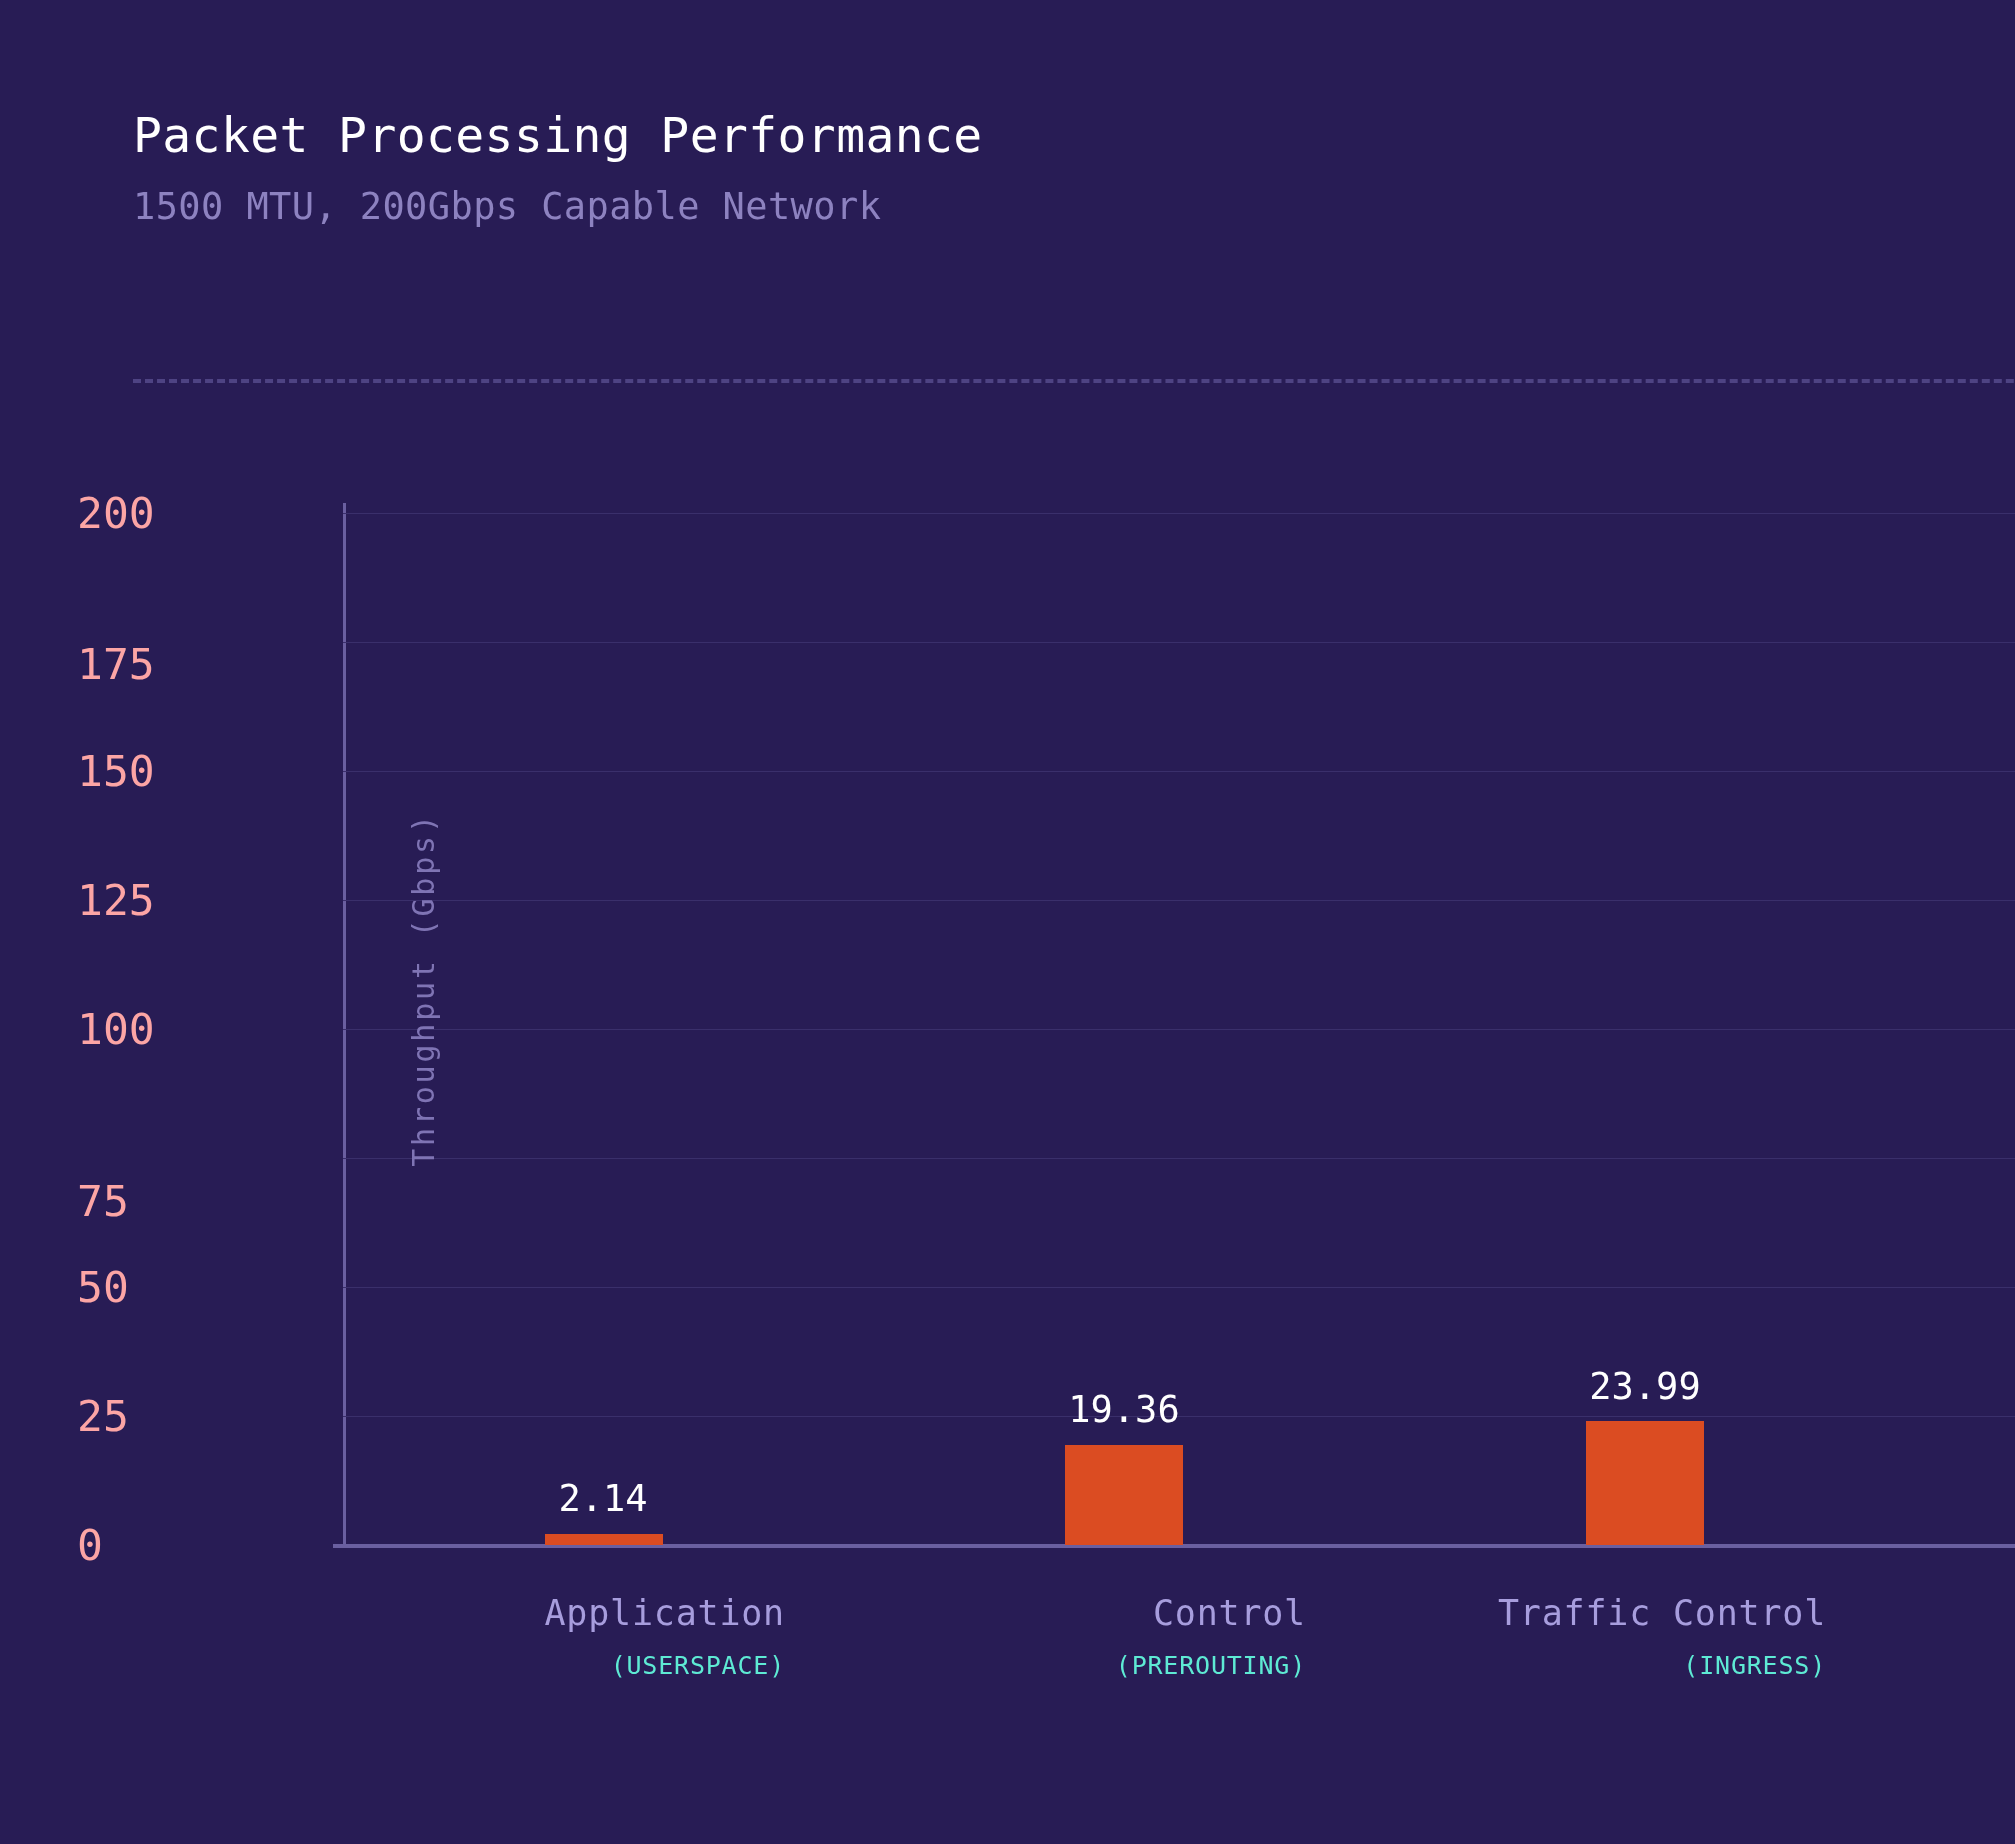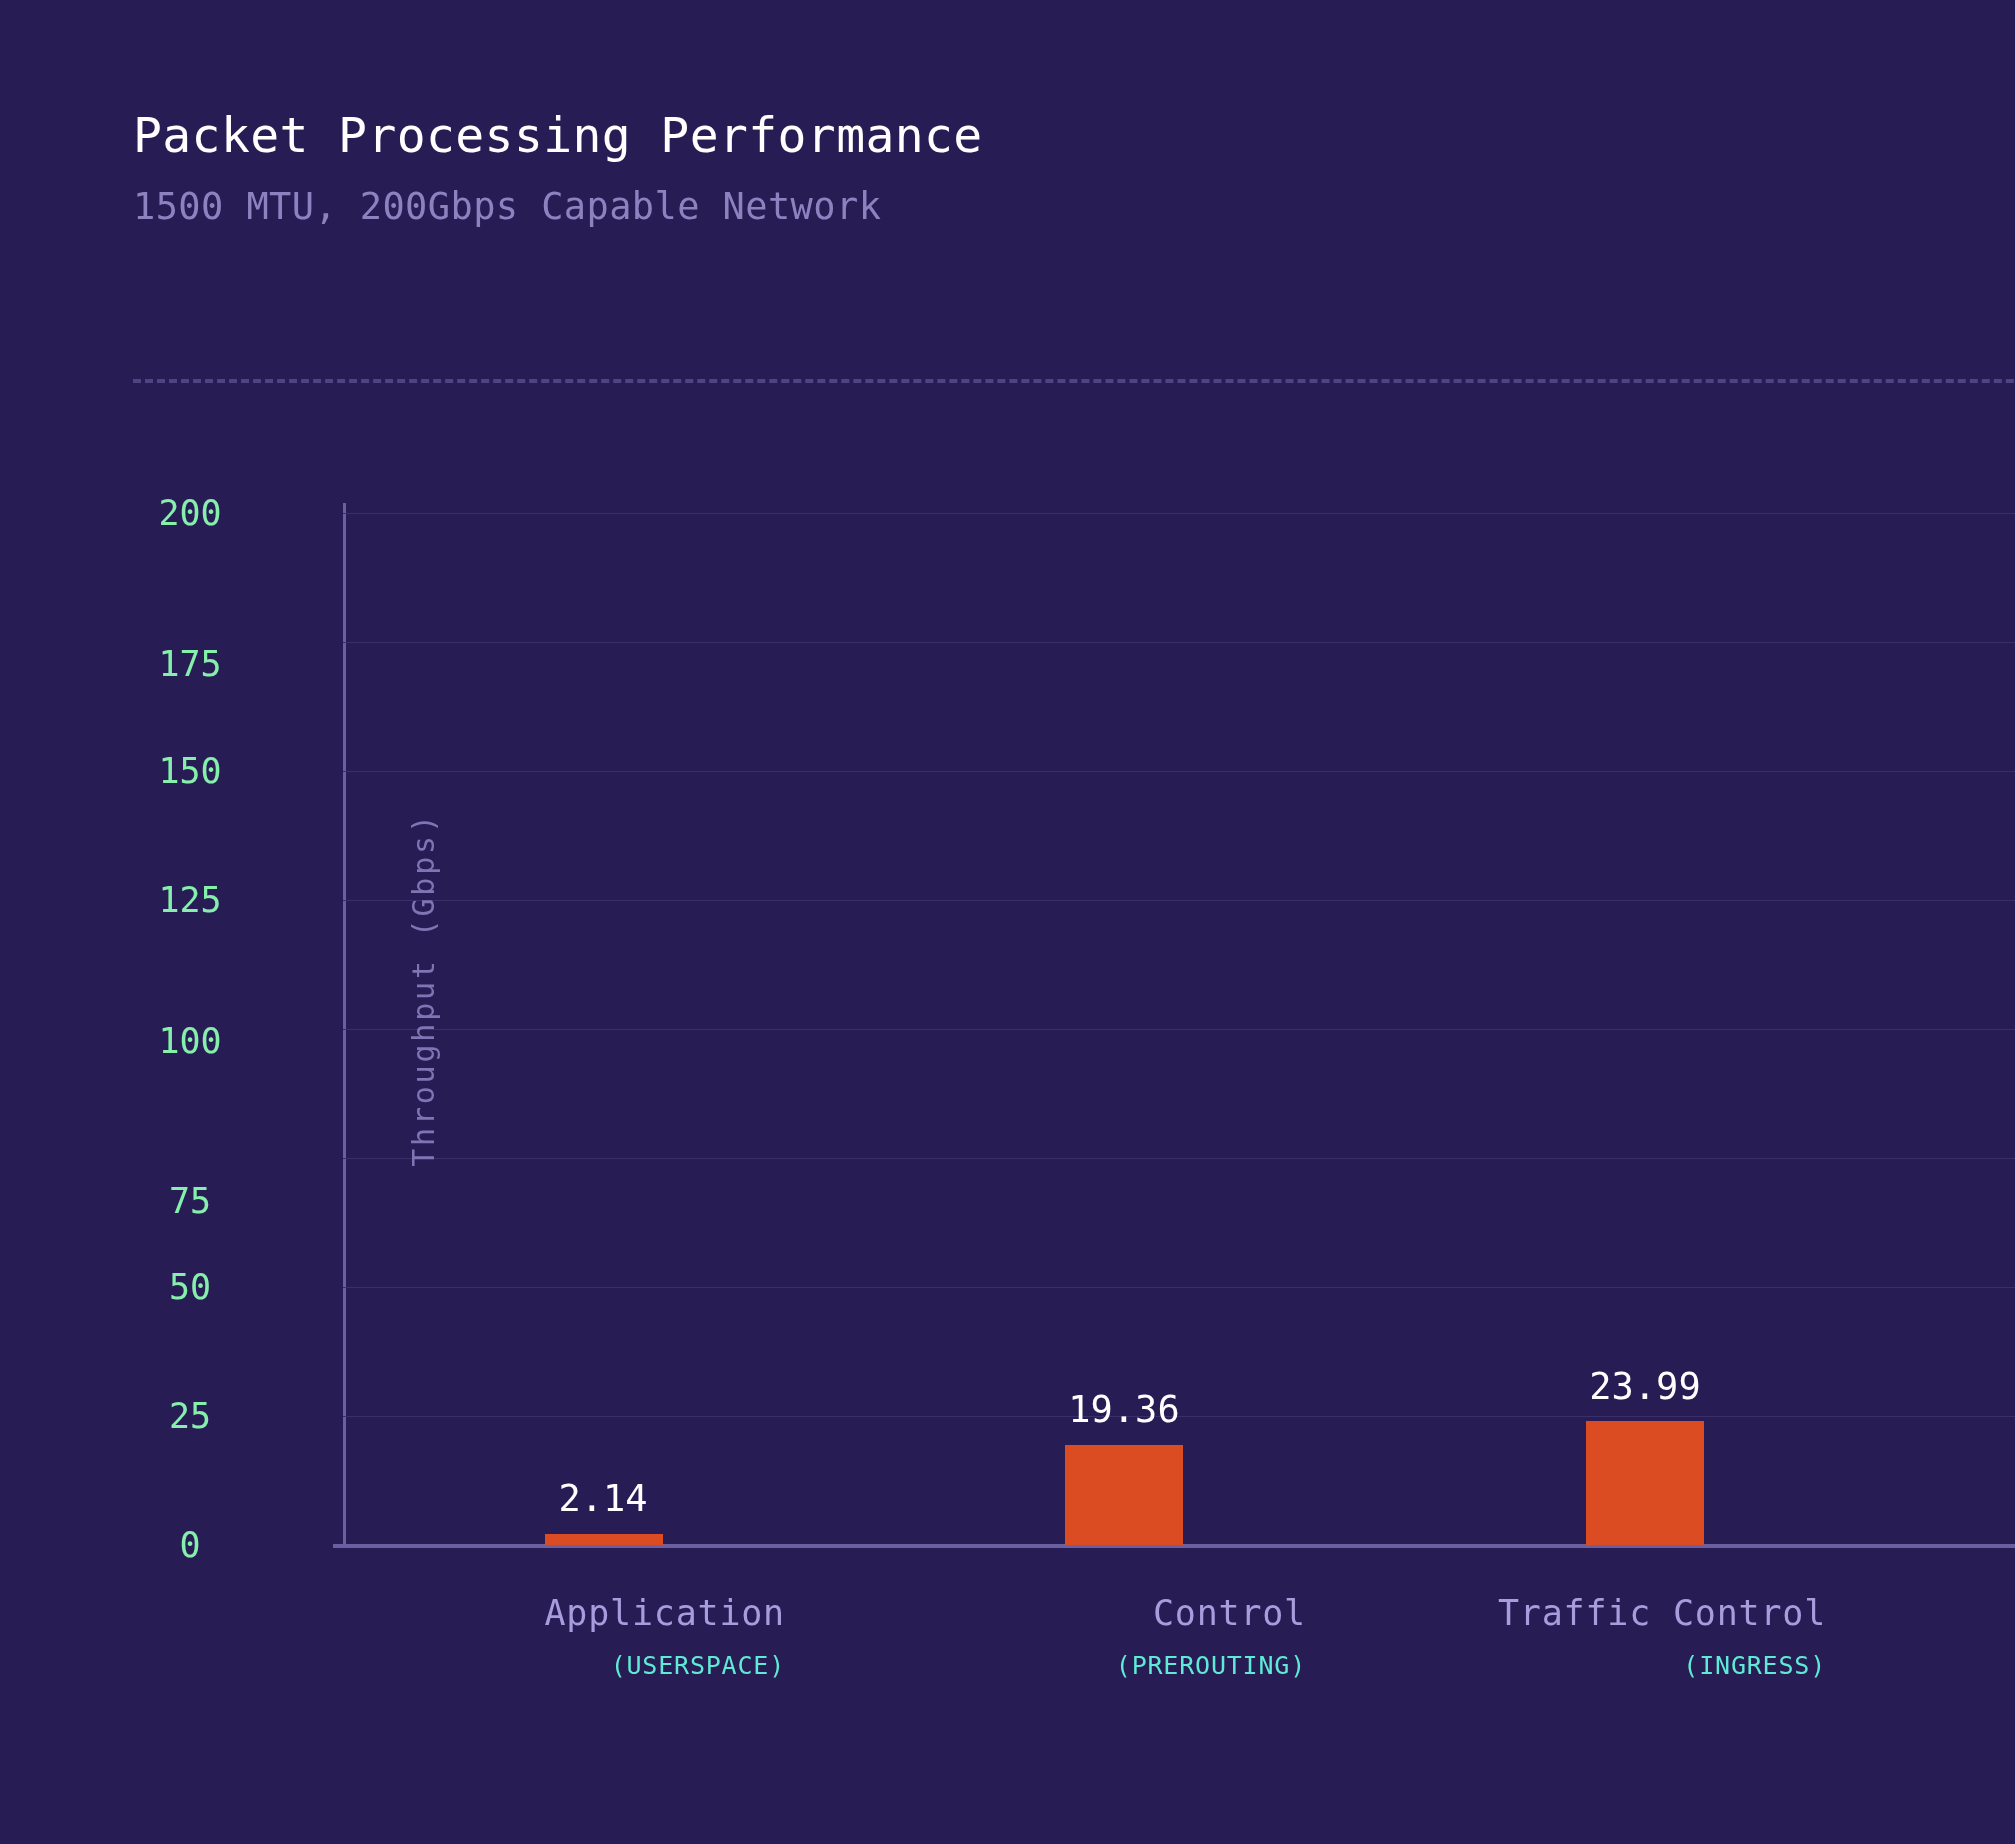--- a/index.html
+++ b/index.html
@@ -82,23 +82,23 @@
     position: absolute;
     left: 333px;
     top: 1544px;
     width: 2102px;
     height: 3.6px;
     background: #6a5fa0;
   }
   .ytick {
     position: absolute;
     width: 226px;
-    text-align: center;
-    color: #86efac;
-    font-size: 35px;
+    text-align: left;
+    color: #fca5a5;
+    font-size: 43px;
     transform: translateY(-50%);
     white-space: pre;
   }
   #y-axis-title {
     position: absolute;
     left: -97px;
     top: 459px;
     color: #7f74b4;
     font-size: 30px;
     letter-spacing: 2.8px;
@@ -165,21 +165,21 @@
           <div class="gridline" style="top: 387px;"></div>
           <div class="gridline" style="top: 258px;"></div>
           <div class="gridline" style="top: 129px;"></div>
           <div class="gridline" style="top: 0px;"></div>
         </div>
       <div id="yticks">
           <div class="ytick" style="top: 1032px; left: -266px;">0</div>
           <div class="ytick" style="top: 903px; left: -266px;">25</div>
           <div class="ytick" style="top: 774px; left: -266px;">50</div>
           <div class="ytick" style="top: 645px; left: -266px; margin-top: 43px;">75</div>
-          <div class="ytick" style="top: 516px; left: -266px; margin-top: 12px;">100</div>
+          <div class="ytick" style="top: 516px; left: -266px;">100</div>
           <div class="ytick" style="top: 387px; left: -266px;">125</div>
           <div class="ytick" style="top: 258px; left: -266px;">150</div>
           <div class="ytick" style="top: 129px; left: -266px; margin-top: 22px;">175</div>
           <div class="ytick" style="top: 0px; left: -266px;">200</div>
         </div>
       <div id="y-axis-title">Throughput (Gbps)</div>
       <div id="bars">
           <div class="bar" style="left: 202px; height: 11px; background: rgb(219, 76, 34);"></div>
           <div class="bar" style="left: 722px; height: 100px; background: rgb(219, 76, 34);"></div>
           <div class="bar" style="left: 1243px; height: 124px; background: rgb(219, 76, 34);"></div>

